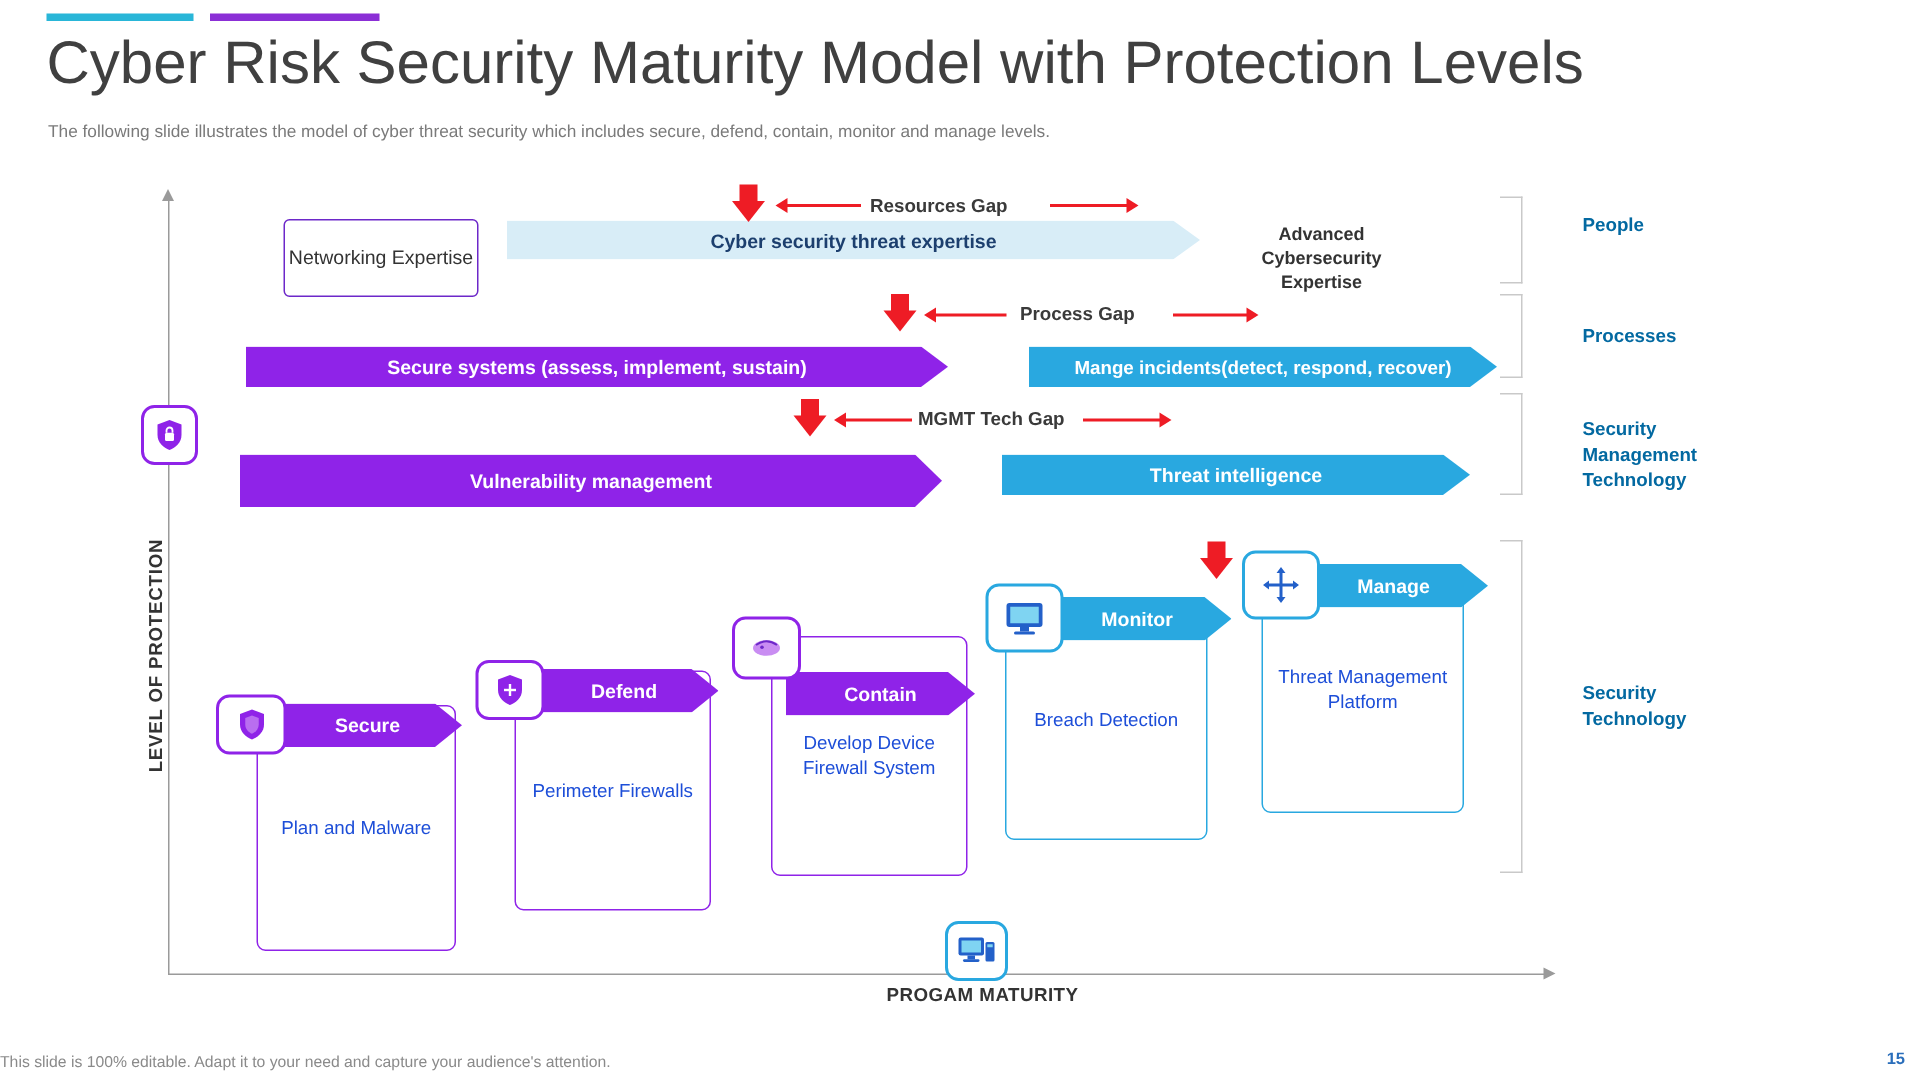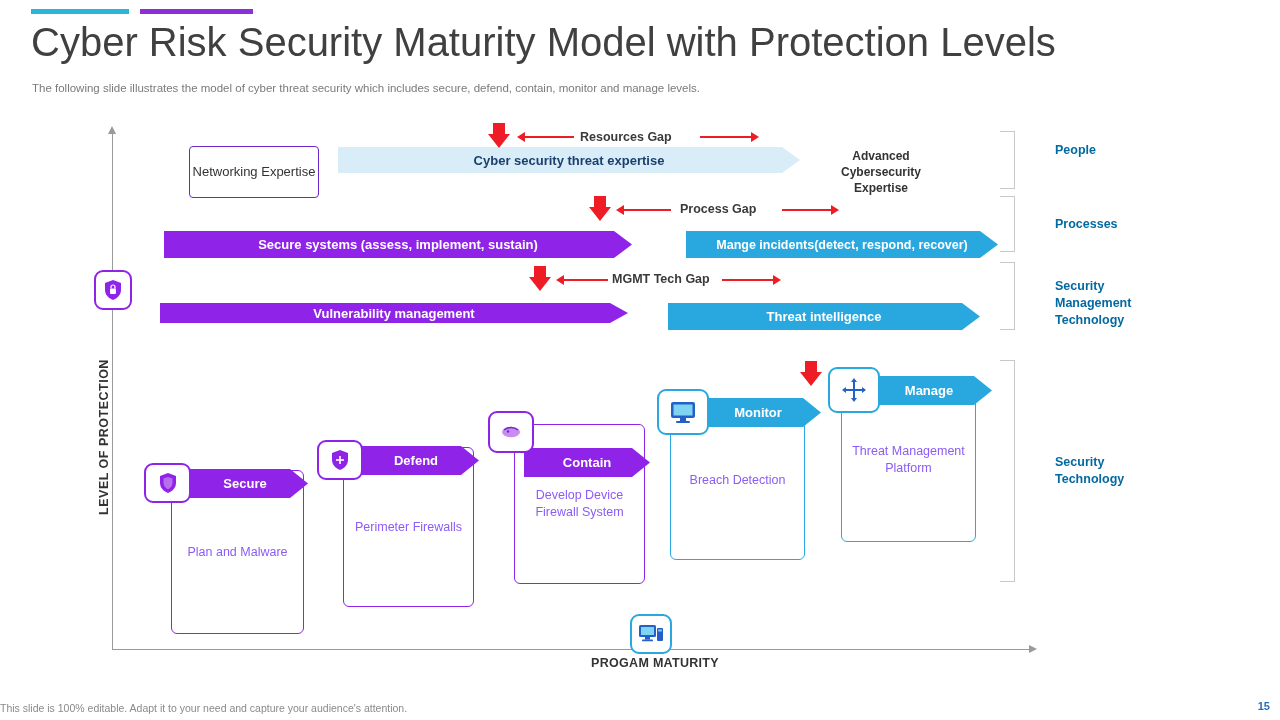--- a/index.html
+++ b/index.html
@@ -53,21 +53,21 @@
   .arrow-l,.arrow-r{position:absolute;height:2px;background:#ee1c25;}
   .arrow-l:before{content:"";position:absolute;left:-7px;top:-4px;border-top:5px solid transparent;border-bottom:5px solid transparent;border-right:8px solid #ee1c25;}
   .arrow-r:after{content:"";position:absolute;right:-7px;top:-4px;border-top:5px solid transparent;border-bottom:5px solid transparent;border-left:8px solid #ee1c25;}
   .down-arrow{position:absolute;width:0;height:0;}
   .down-arrow i{position:absolute;left:5px;top:0;width:12px;height:12px;background:#ee1c25;display:block;}
   .down-arrow b{position:absolute;left:0;top:11px;border-left:11px solid transparent;border-right:11px solid transparent;border-top:14px solid #ee1c25;display:block;}
 
   
   .box{position:absolute;box-sizing:border-box;background:#fff;border-radius:6px;
        display:flex;align-items:center;justify-content:center;text-align:center;
-       font-size:12.5px;color:#8b5cf6;line-height:1.35;padding:6px;}
+       font-size:12.5px;color:#1d4ed8;line-height:1.35;padding:6px;}
   .b-purple{border:1.3px solid #8f23e8;margin-left:14px;}
   .b-blue{border:1.3px solid #29a8e0;}
 
   
   #networking-expertise{
     position:absolute;left:189px;top:146px;width:128px;height:50px;
     border:1.3px solid #6d28c9;border-radius:4px;background:#fff;
     display:flex;align-items:center;justify-content:center;text-align:center;
     font-size:13px;color:#333;line-height:1.3;
   }
@@ -129,21 +129,21 @@
 <div class="chevron chev-blue" style="left:666px;top:231px;width:312px;height:27px;font-size:12.5px;margin-left:20px;">Mange incidents(detect, respond, recover)</div>
 
 <div class="down-arrow" style="left:589px;top:196px;">
     <i></i>
     <b></b>
   </div>
 <div class="arrow-l" style="left:623px;top:209px;width:48px;"></div>
 <div class="gaplabel" style="left:680px;top:202px;">Process Gap</div>
 <div class="arrow-r" style="left:782px;top:209px;width:50px;"></div>
 
-<div class="chevron chev-purple" style="left:160px;top:303px;width:468px;height:20px;">Vulnerability management</div>
+<div class="chevron chev-purple" style="left:160px;top:303px;width:468px;height:35px;">Vulnerability management</div>
 <div class="chevron chev-blue" style="left:668px;top:303px;width:312px;height:27px;">Threat intelligence</div>
 
 <div class="down-arrow" style="left:529px;top:266px;">
     <i></i>
     <b></b>
   </div>
 <div class="arrow-l" style="left:563px;top:279px;width:45px;"></div>
 <div class="gaplabel" style="left:612px;top:272px;">MGMT Tech Gap</div>
 <div class="arrow-r" style="left:722px;top:279px;width:52px;"></div>
 

